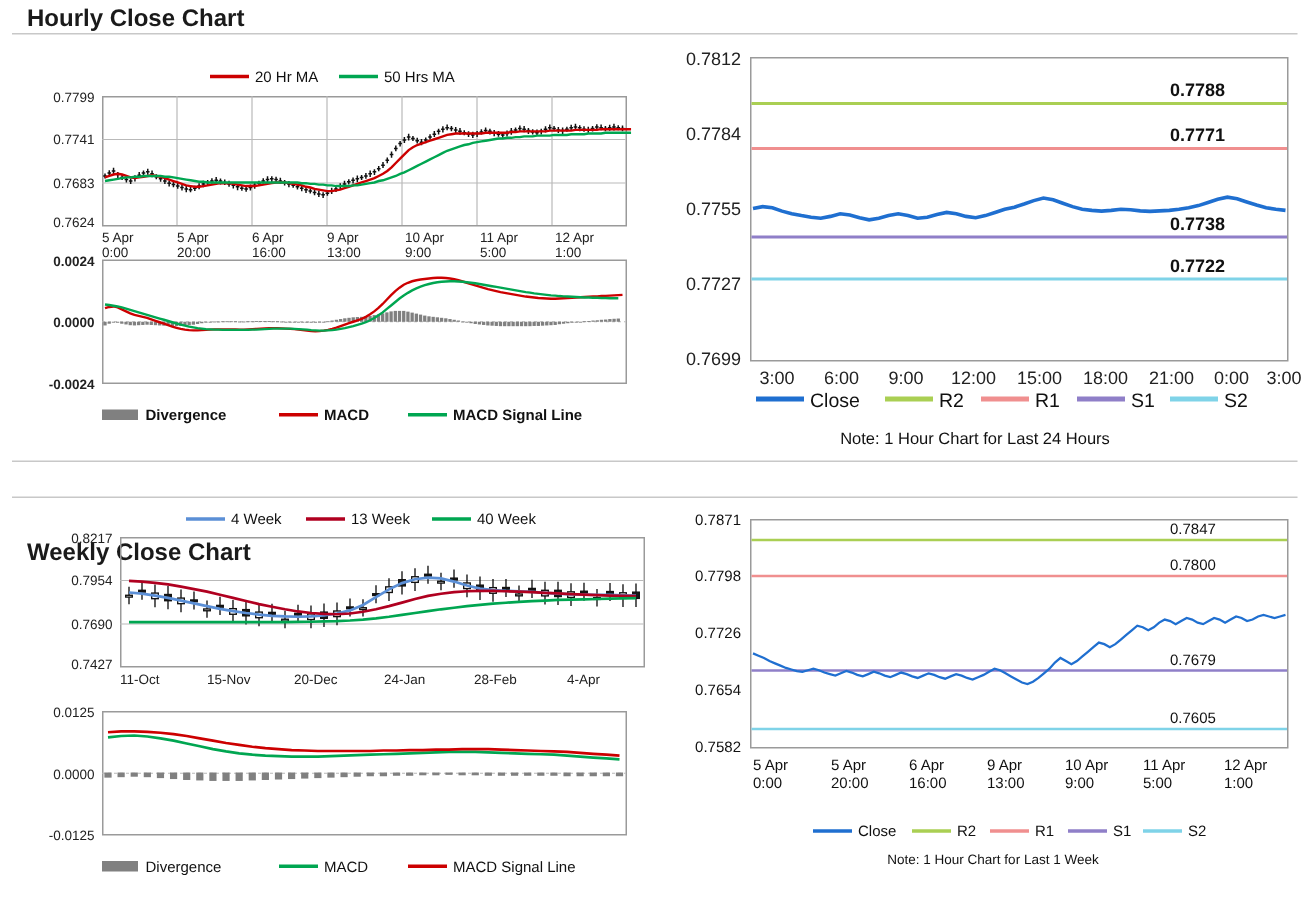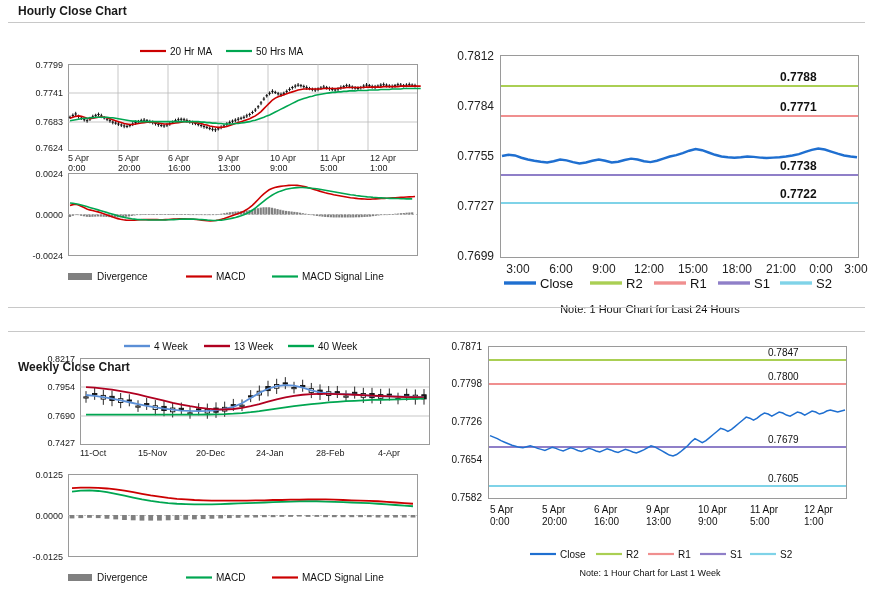--- a/index.html
+++ b/index.html
@@ -3,21 +3,21 @@
 <meta charset="utf-8">
 <style>
   html,body{margin:0;padding:0;}
   body{
     width:873px;height:601px;background:#ffffff;
     font-family:"Liberation Sans", sans-serif;
     color:#000;overflow:hidden;position:relative;
   }
   .panel{position:absolute;}
   .section-title{
-    font-size:12px;font-weight:bold;color:#1a1a1a;
+    font-size:16px;font-weight:bold;color:#1a1a1a;
   }
   .hr{position:absolute;left:8px;width:857px;height:1px;background:#c8c8c8;}
   svg{display:block;}
   .axis-label{font-size:9px;fill:#222;font-family:"Liberation Sans",sans-serif;}
   .axis-label-lg{font-size:12px;fill:#222;font-family:"Liberation Sans",sans-serif;}
   .val-label{font-size:12px;fill:#111;font-family:"Liberation Sans",sans-serif;font-weight:bold;}
   .val-label-sm{font-size:10px;fill:#111;font-family:"Liberation Sans",sans-serif;}
   .legend-text{font-size:10px;fill:#111;font-family:"Liberation Sans",sans-serif;}
   .legend-text-lg{font-size:13px;fill:#111;font-family:"Liberation Sans",sans-serif;}
   .note{font-size:11px;fill:#111;font-family:"Liberation Sans",sans-serif;}
@@ -318,21 +318,21 @@
     <text class="axis-label" x="262" y="122" text-anchor="start">10 Apr</text>
     <text class="axis-label" x="262" y="132" text-anchor="start">9:00</text>
     <text class="axis-label" x="312" y="122" text-anchor="start">11 Apr</text>
     <text class="axis-label" x="312" y="132" text-anchor="start">5:00</text>
     <text class="axis-label" x="362" y="122" text-anchor="start">12 Apr</text>
     <text class="axis-label" x="362" y="132" text-anchor="start">1:00</text>
   </g>
 </svg>
 </div>
 
-<div class="panel" style="left:8px;top:168px;">
+<div class="panel" style="left:8px;top:168px;font-weight:bold;">
 <svg width="420" height="120" viewBox="0 0 420 120">
   <rect class="plotbox" x="60.5" y="5.5" width="349" height="82"></rect>
   <line class="gridline" x1="60" y1="46.5" x2="409" y2="46.5" stroke="#888" stroke-dasharray="2,2"></line>
   <text class="axis-label" x="55" y="9" text-anchor="end">0.0024</text>
   <text class="axis-label" x="55" y="50" text-anchor="end">0.0000</text>
   <text class="axis-label" x="55" y="91" text-anchor="end">-0.0024</text>
   <g id="hm-div">
         <rect x="60.90" y="46.50" width="2.2" height="2.47" fill="#808080"></rect>
         <rect x="63.70" y="46.50" width="2.2" height="1.32" fill="#808080"></rect>
         <rect x="66.51" y="46.50" width="2.2" height="0.60" fill="#808080"></rect>
@@ -465,21 +465,21 @@
     <rect x="60" y="105" width="24" height="7" fill="#808080"></rect>
     <text class="legend-text" x="89" y="112">Divergence</text>
     <line x1="178" y1="108.5" x2="204" y2="108.5" stroke="#cc0000" stroke-width="2.2"></line>
     <text class="legend-text" x="208" y="112">MACD</text>
     <line x1="264" y1="108.5" x2="290" y2="108.5" stroke="#00a651" stroke-width="2.2"></line>
     <text class="legend-text" x="294" y="112">MACD Signal Line</text>
   </g>
 </svg>
 </div>
 
-<div class="panel" style="left:432px;top:28px;margin-top:17px;">
+<div class="panel" style="left:432px;top:28px;">
 <svg width="436" height="275" viewBox="0 0 436 275">
 
   <rect class="plotbox" x="68.5" y="10.5" width="358" height="202"></rect>
 
   <text class="axis-label-lg" x="62" y="15" text-anchor="end">0.7812</text>
   <text class="axis-label-lg" x="62" y="65" text-anchor="end">0.7784</text>
   <text class="axis-label-lg" x="62" y="115" text-anchor="end">0.7755</text>
   <text class="axis-label-lg" x="62" y="165" text-anchor="end">0.7727</text>
   <text class="axis-label-lg" x="62" y="215" text-anchor="end">0.7699</text>
 
@@ -694,21 +694,21 @@
     <rect x="60" y="108" width="24" height="7" fill="#808080"></rect>
     <text class="legend-text" x="89" y="115">Divergence</text>
     <line x1="178" y1="111.5" x2="204" y2="111.5" stroke="#00a651" stroke-width="2.2"></line>
     <text class="legend-text" x="208" y="115">MACD</text>
     <line x1="264" y1="111.5" x2="290" y2="111.5" stroke="#cc0000" stroke-width="2.2"></line>
     <text class="legend-text" x="294" y="115">MACD Signal Line</text>
   </g>
 </svg>
 </div>
 
-<div class="panel" style="left:420px;top:336px;">
+<div class="panel" style="left:432px;top:336px;">
 <svg width="436" height="255" viewBox="0 0 436 255">
   <rect class="plotbox" x="68.5" y="10.5" width="358" height="152"></rect>
   <text class="val-label-sm" x="62" y="14" text-anchor="end">0.7871</text>
   <text class="val-label-sm" x="62" y="51" text-anchor="end">0.7798</text>
   <text class="val-label-sm" x="62" y="89" text-anchor="end">0.7726</text>
   <text class="val-label-sm" x="62" y="127" text-anchor="end">0.7654</text>
   <text class="val-label-sm" x="62" y="165" text-anchor="end">0.7582</text>
 
   <line x1="69" y1="24" x2="426" y2="24" stroke="#aacf53" stroke-width="1.8"></line>
   <text class="val-label-sm" x="348" y="20">0.7847</text>

